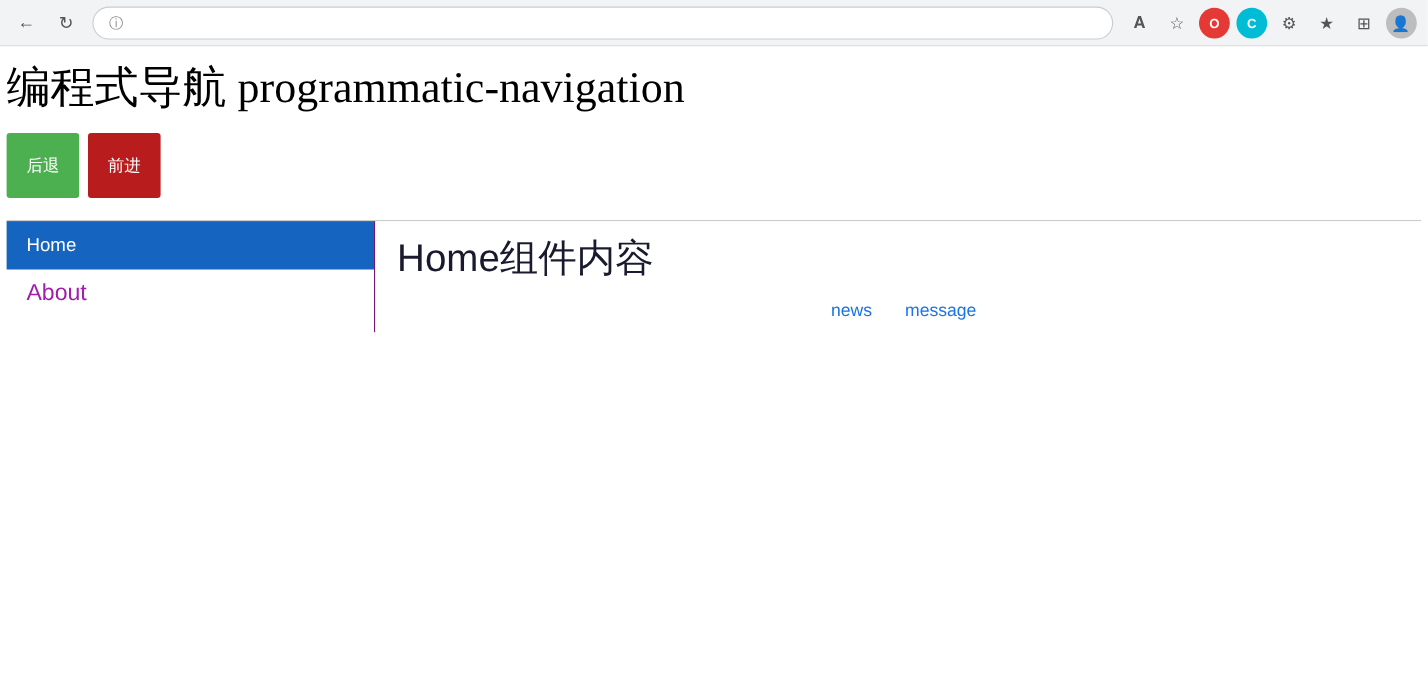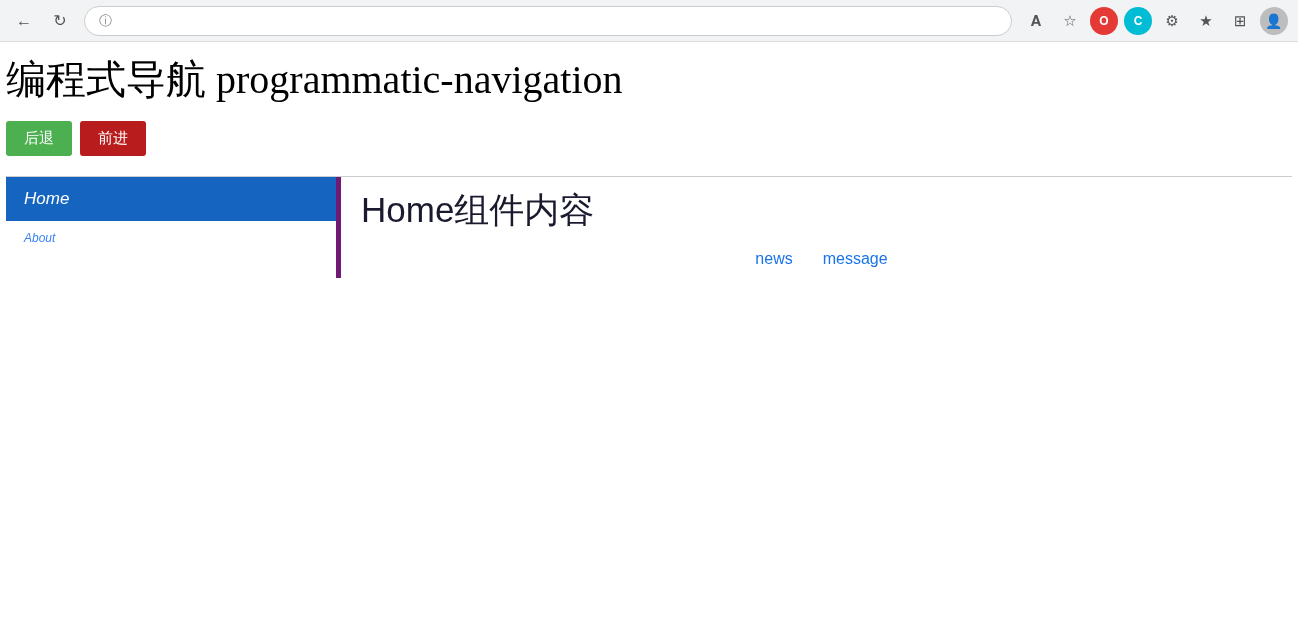--- a/index.html
+++ b/index.html
@@ -131,21 +131,21 @@
     .button-row {
       display: flex;
       gap: 8px;
       margin-bottom: 20px;
     }
 
     .btn-back {
       background: #4caf50;
       color: #fff;
       border: none;
-      padding: 8px 18px;
+      padding: 20px 18px;
       font-size: 15px;
       cursor: pointer;
       border-radius: 3px;
       font-family: 'Microsoft YaHei', Arial, sans-serif;
     }
 
     .btn-forward {
       background: #b91c1c;
       color: #fff;
       border: none;
@@ -165,40 +165,39 @@
     
     .main-layout {
       display: flex;
       margin-top: 0;
     }
 
     
     .sidebar-nav {
       width: 335px;
       min-width: 335px;
-      border-right: 5px solid #701a75;
+      border-right: 1px solid #701a75;
       padding-top: 0;
-      font-style: italic;
     }
 
     .nav-item-home {
       background: #1565c0;
       color: #fff;
       padding: 12px 18px;
       font-size: 17px;
       cursor: pointer;
       display: block;
       text-decoration: none;
       font-family: Arial, sans-serif;
     }
 
     .nav-item-about {
-      color: #3b82f6;
+      color: #a21caf;
       padding: 10px 18px;
-      font-size: 12px;
+      font-size: 21px;
       cursor: pointer;
       display: block;
       text-decoration: none;
       font-family: Arial, sans-serif;
     }
 
     
     .content-area {
       flex: 1;
       padding: 10px 20px;

